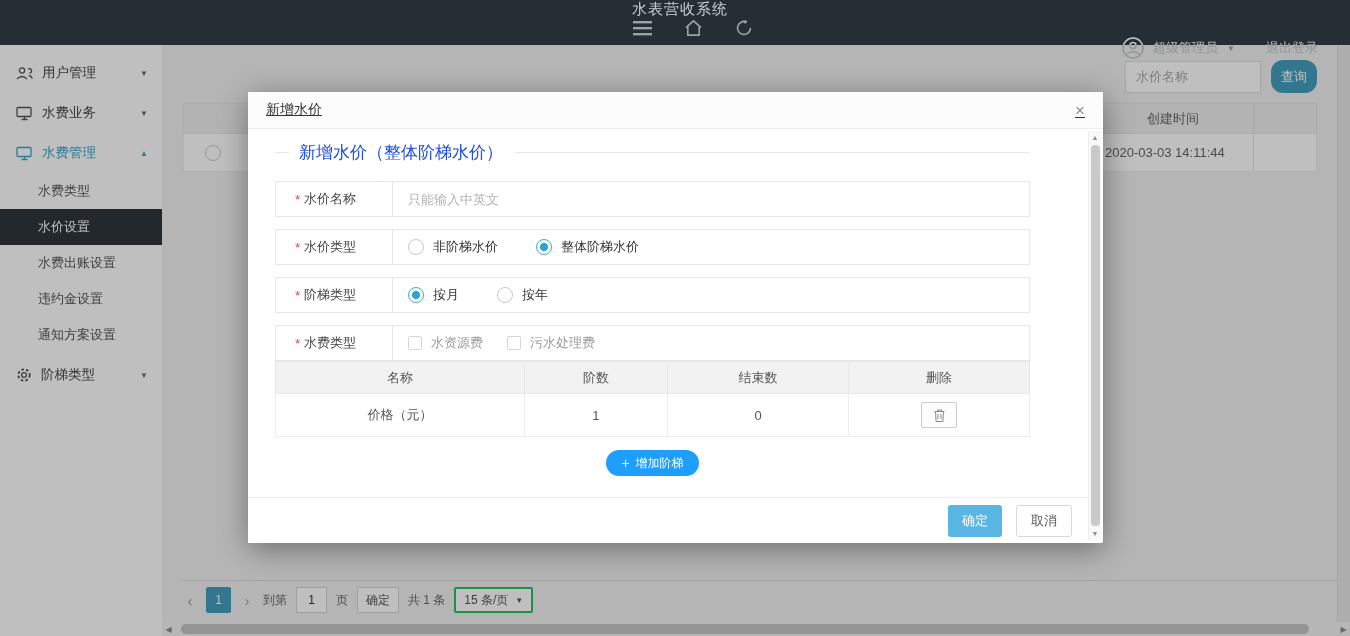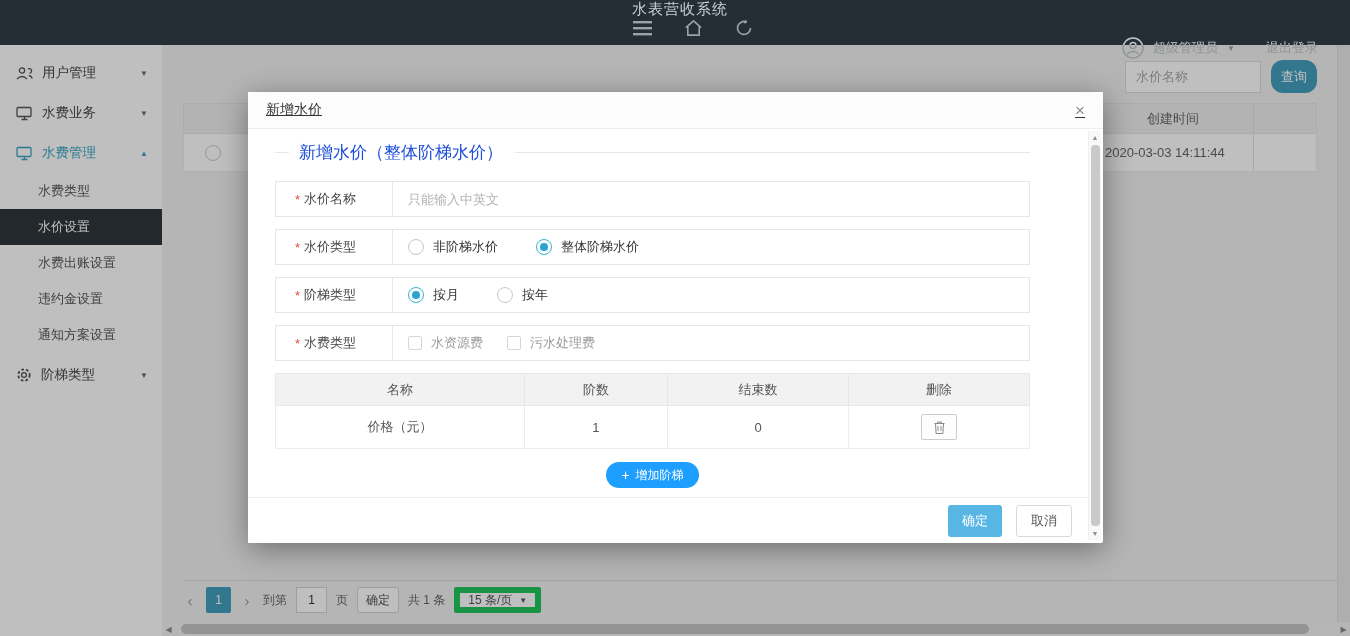--- a/index.html
+++ b/index.html
@@ -64,21 +64,21 @@
   .pagination { position:absolute; left:21px; bottom:21px; height:30px; display:flex;
                 align-items:center; gap:9px; font-size:12px; color:#666; }
   .pg-arrow { color:#9b9b9b; font-size:15px; width:14px; text-align:center; cursor:pointer; }
   .pg-active { width:25px; height:26px; background:#459fbe; color:#fff; display:flex;
                align-items:center; justify-content:center; border-radius:2px; cursor:pointer; }
   .pg-input { width:31px; height:26px; border:1px solid #d4d4d4; background:#fff; text-align:center;
               font-size:12px; color:#333; outline:none; }
   .pg-confirm { min-width:41px; height:26px; border:1px solid #d4d4d4; background:#fff; color:#555;
                 display:flex; align-items:center; justify-content:center; padding:0 8px;
                 border-radius:2px; cursor:pointer; }
-  .pg-size { height:26px; border:6px solid #22c55e; background:#fff; color:#555; display:flex;
+  .pg-size { height:26px; border:2px solid #22c55e; background:#fff; color:#555; display:flex;
              align-items:center; gap:7px; padding:0 8px; border-radius:2px; cursor:pointer; }
   .pg-size .caret { font-size:8px; color:#555; }
 
   .vscroll { position:absolute; top:0; right:0; bottom:14px; width:13px; background:#e8e8e8;
              border-left:1px solid #dedede; }
   .hscroll { position:absolute; left:0; right:0; bottom:0; height:14px; background:#f3f3f3;
              display:flex; align-items:center; }
   .hs-arrow { width:13px; font-size:8px; color:#8d8d8d; text-align:center; cursor:pointer; }
   .hthumb { height:10px; border-radius:5px; background:#c6c6c6; margin-left:6px; width:1128px; cursor:grab; }
   .hs-right { margin-left:auto; }
@@ -114,21 +114,21 @@
   .fr-input::placeholder { color:#b3b3b3; }
   .opt { display:flex; align-items:center; gap:9px; cursor:pointer; }
   .radio { width:16px; height:16px; border:1px solid #c9c9c9; border-radius:50%; background:#fff;
            position:relative; flex:0 0 auto; }
   .radio.checked { border-color:#35b2d6; }
   .radio.checked::after { content:''; position:absolute; left:3px; top:3px; width:8px; height:8px;
                           border-radius:50%; background:#2ba2d6; }
   .checkbox { width:14px; height:14px; border:1px solid #d6d6d6; border-radius:2px; background:#fff; flex:0 0 auto; }
   .opt-dim { color:#999; }
 
-  .m-table { width:100%; border-collapse:collapse; margin-top:12px; font-size:13px; color:#555; }
+  .m-table { width:100%; border-collapse:collapse; margin-top:0; font-size:13px; color:#555; }
   .m-table th { background:#f2f2f2; height:32px; font-weight:normal; border:1px solid #e8e8e8; }
   .m-table td { height:43px; text-align:center; border:1px solid #eeeeee; background:#fff; }
   .trash-btn { width:36px; height:26px; border:1px solid #cccccc; border-radius:2px; background:#fdfdfd;
                display:inline-flex; align-items:center; justify-content:center; cursor:pointer; }
   .add-tier { display:flex; justify-content:center; margin-top:13px; }
   .add-tier-btn { height:26px; padding:0 15px; border-radius:13px; background:#1e9fff; color:#fff;
                   font-size:12px; display:flex; align-items:center; gap:6px; cursor:pointer; }
   .add-plus { font-size:14px; }
   .m-footer { position:absolute; left:0; right:15px; bottom:0; height:46px; border-top:1px solid #ececec;
               display:flex; align-items:center; justify-content:flex-end; gap:14px; padding-right:16px;

